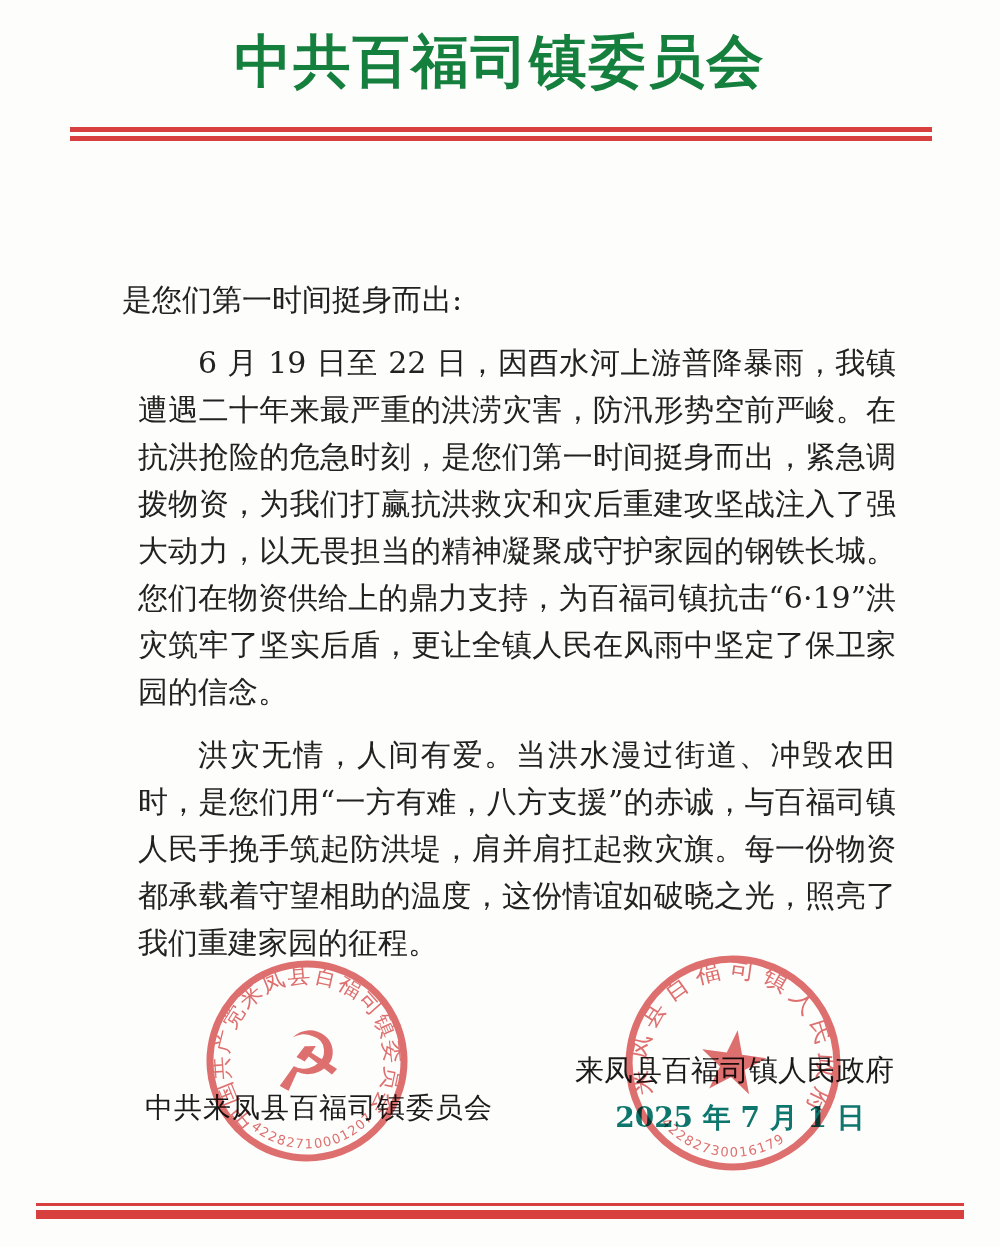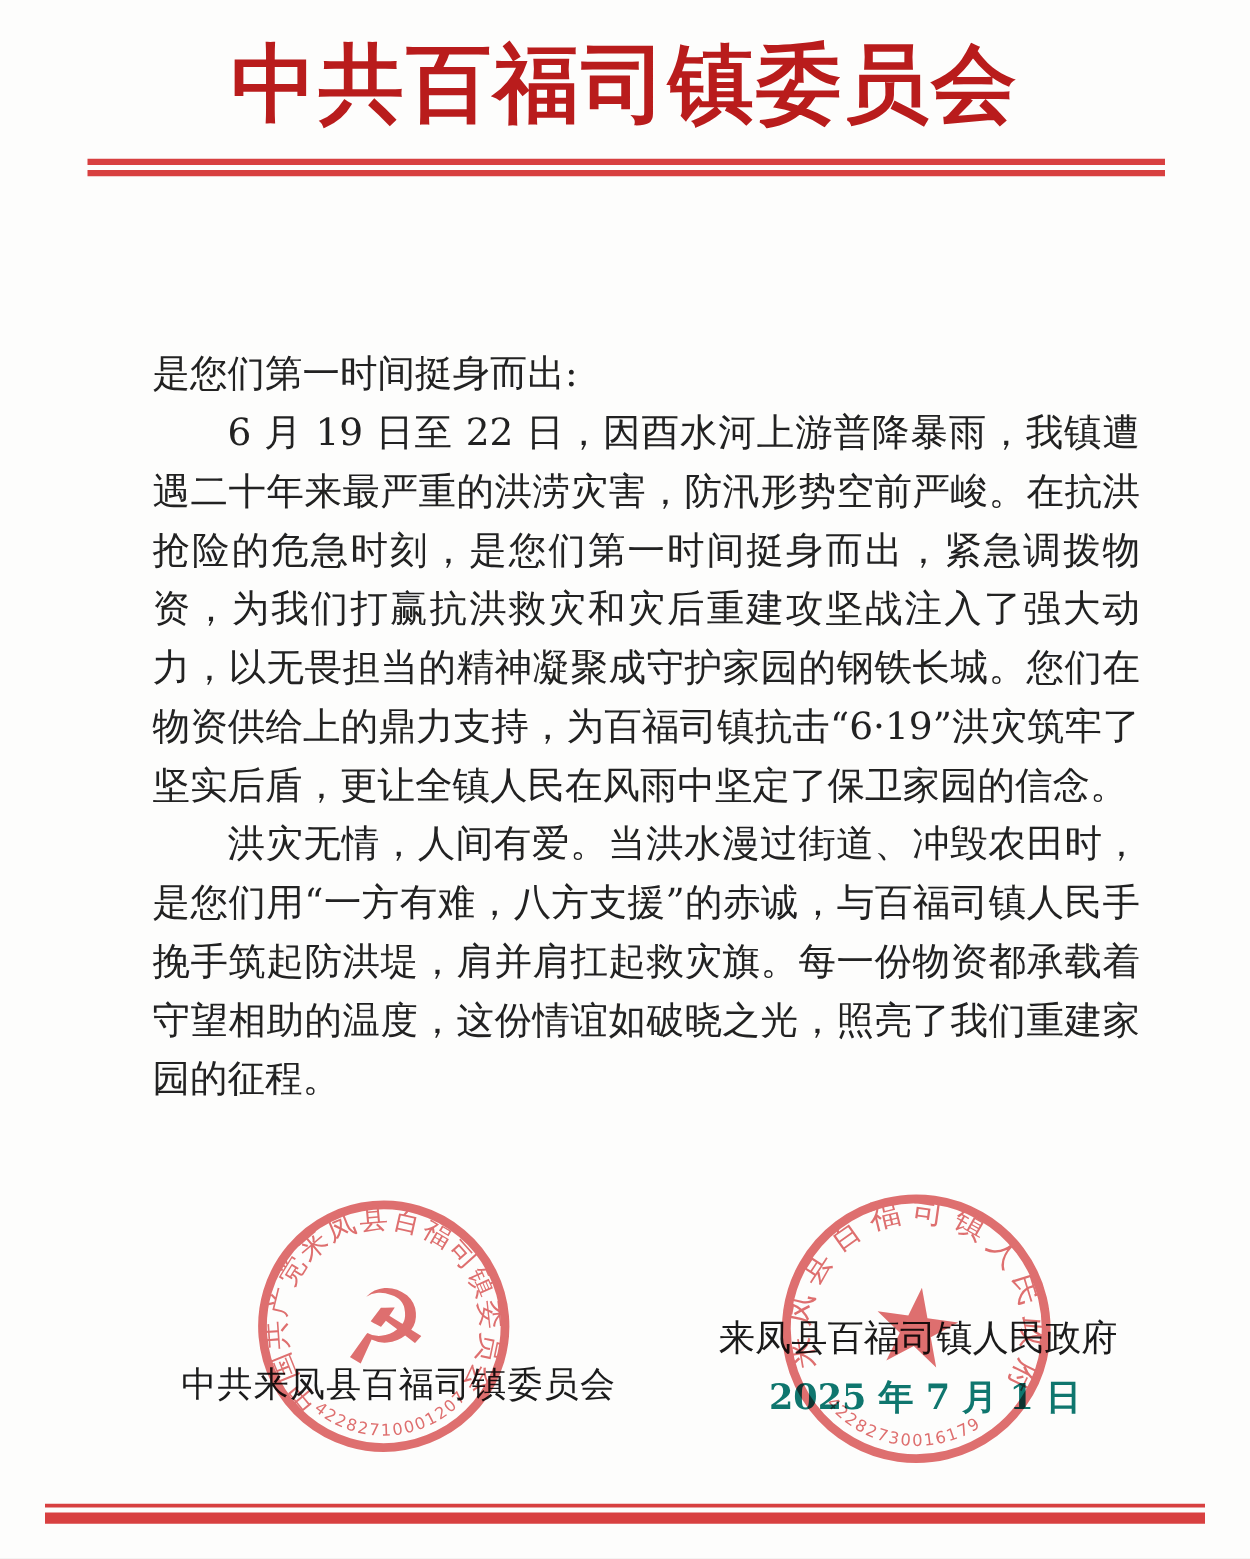--- a/index.html
+++ b/index.html
@@ -7,39 +7,39 @@
     position:relative;
     width:1000px;height:1247px;
     margin:0 auto;
     background:#fdfdfc;
     overflow:hidden;
     font-family:"DejaVu Serif","Liberation Serif",serif;
   }
   .org-name{
     position:absolute;top:30px;left:0;width:100%;
     text-align:center;
-    font-size:68px;font-weight:bold;
-    color:#b91c1c;letter-spacing:2px;line-height:1.1;
+    font-size:57px;font-weight:bold;
+    color:#15803d;letter-spacing:2px;line-height:1.1;
     white-space:nowrap;
   }
   .rule{position:absolute;left:70px;width:862px;background:#d84040;}
   .rule-top{top:127px;height:5px;}
   .rule-bottom{top:136px;height:5px;}
   .doc-title{
     position:absolute;top:174px;left:0;width:100%;
     text-align:center;
     font-size:44px;font-weight:bold;color:#161616;letter-spacing:3px;
   }
   .body-text{
     position:absolute;left:122px;top:276px;width:790px;
     font-size:30px;line-height:47px;color:#222;
     text-align:justify;
   }
   .salutation{margin:0;}
-  .para{margin:0;text-indent:2em;}
+  .para{margin:16px;text-indent:2em;}
   .sig{
     position:absolute;color:#1b1b1b;font-size:29px;
     white-space:nowrap;z-index:1;
   }
   .sig-left{left:145px;top:1051px;font-size:28px;letter-spacing:1px;margin-top:38px;}
   .sig-right{left:575px;top:1051px;width:330px;}
   .date-line{
     position:absolute;left:575px;top:1099px;width:330px;
     text-align:center;color:#0f766e;font-size:28px;white-space:nowrap;z-index:1;font-weight:bold;
   }

